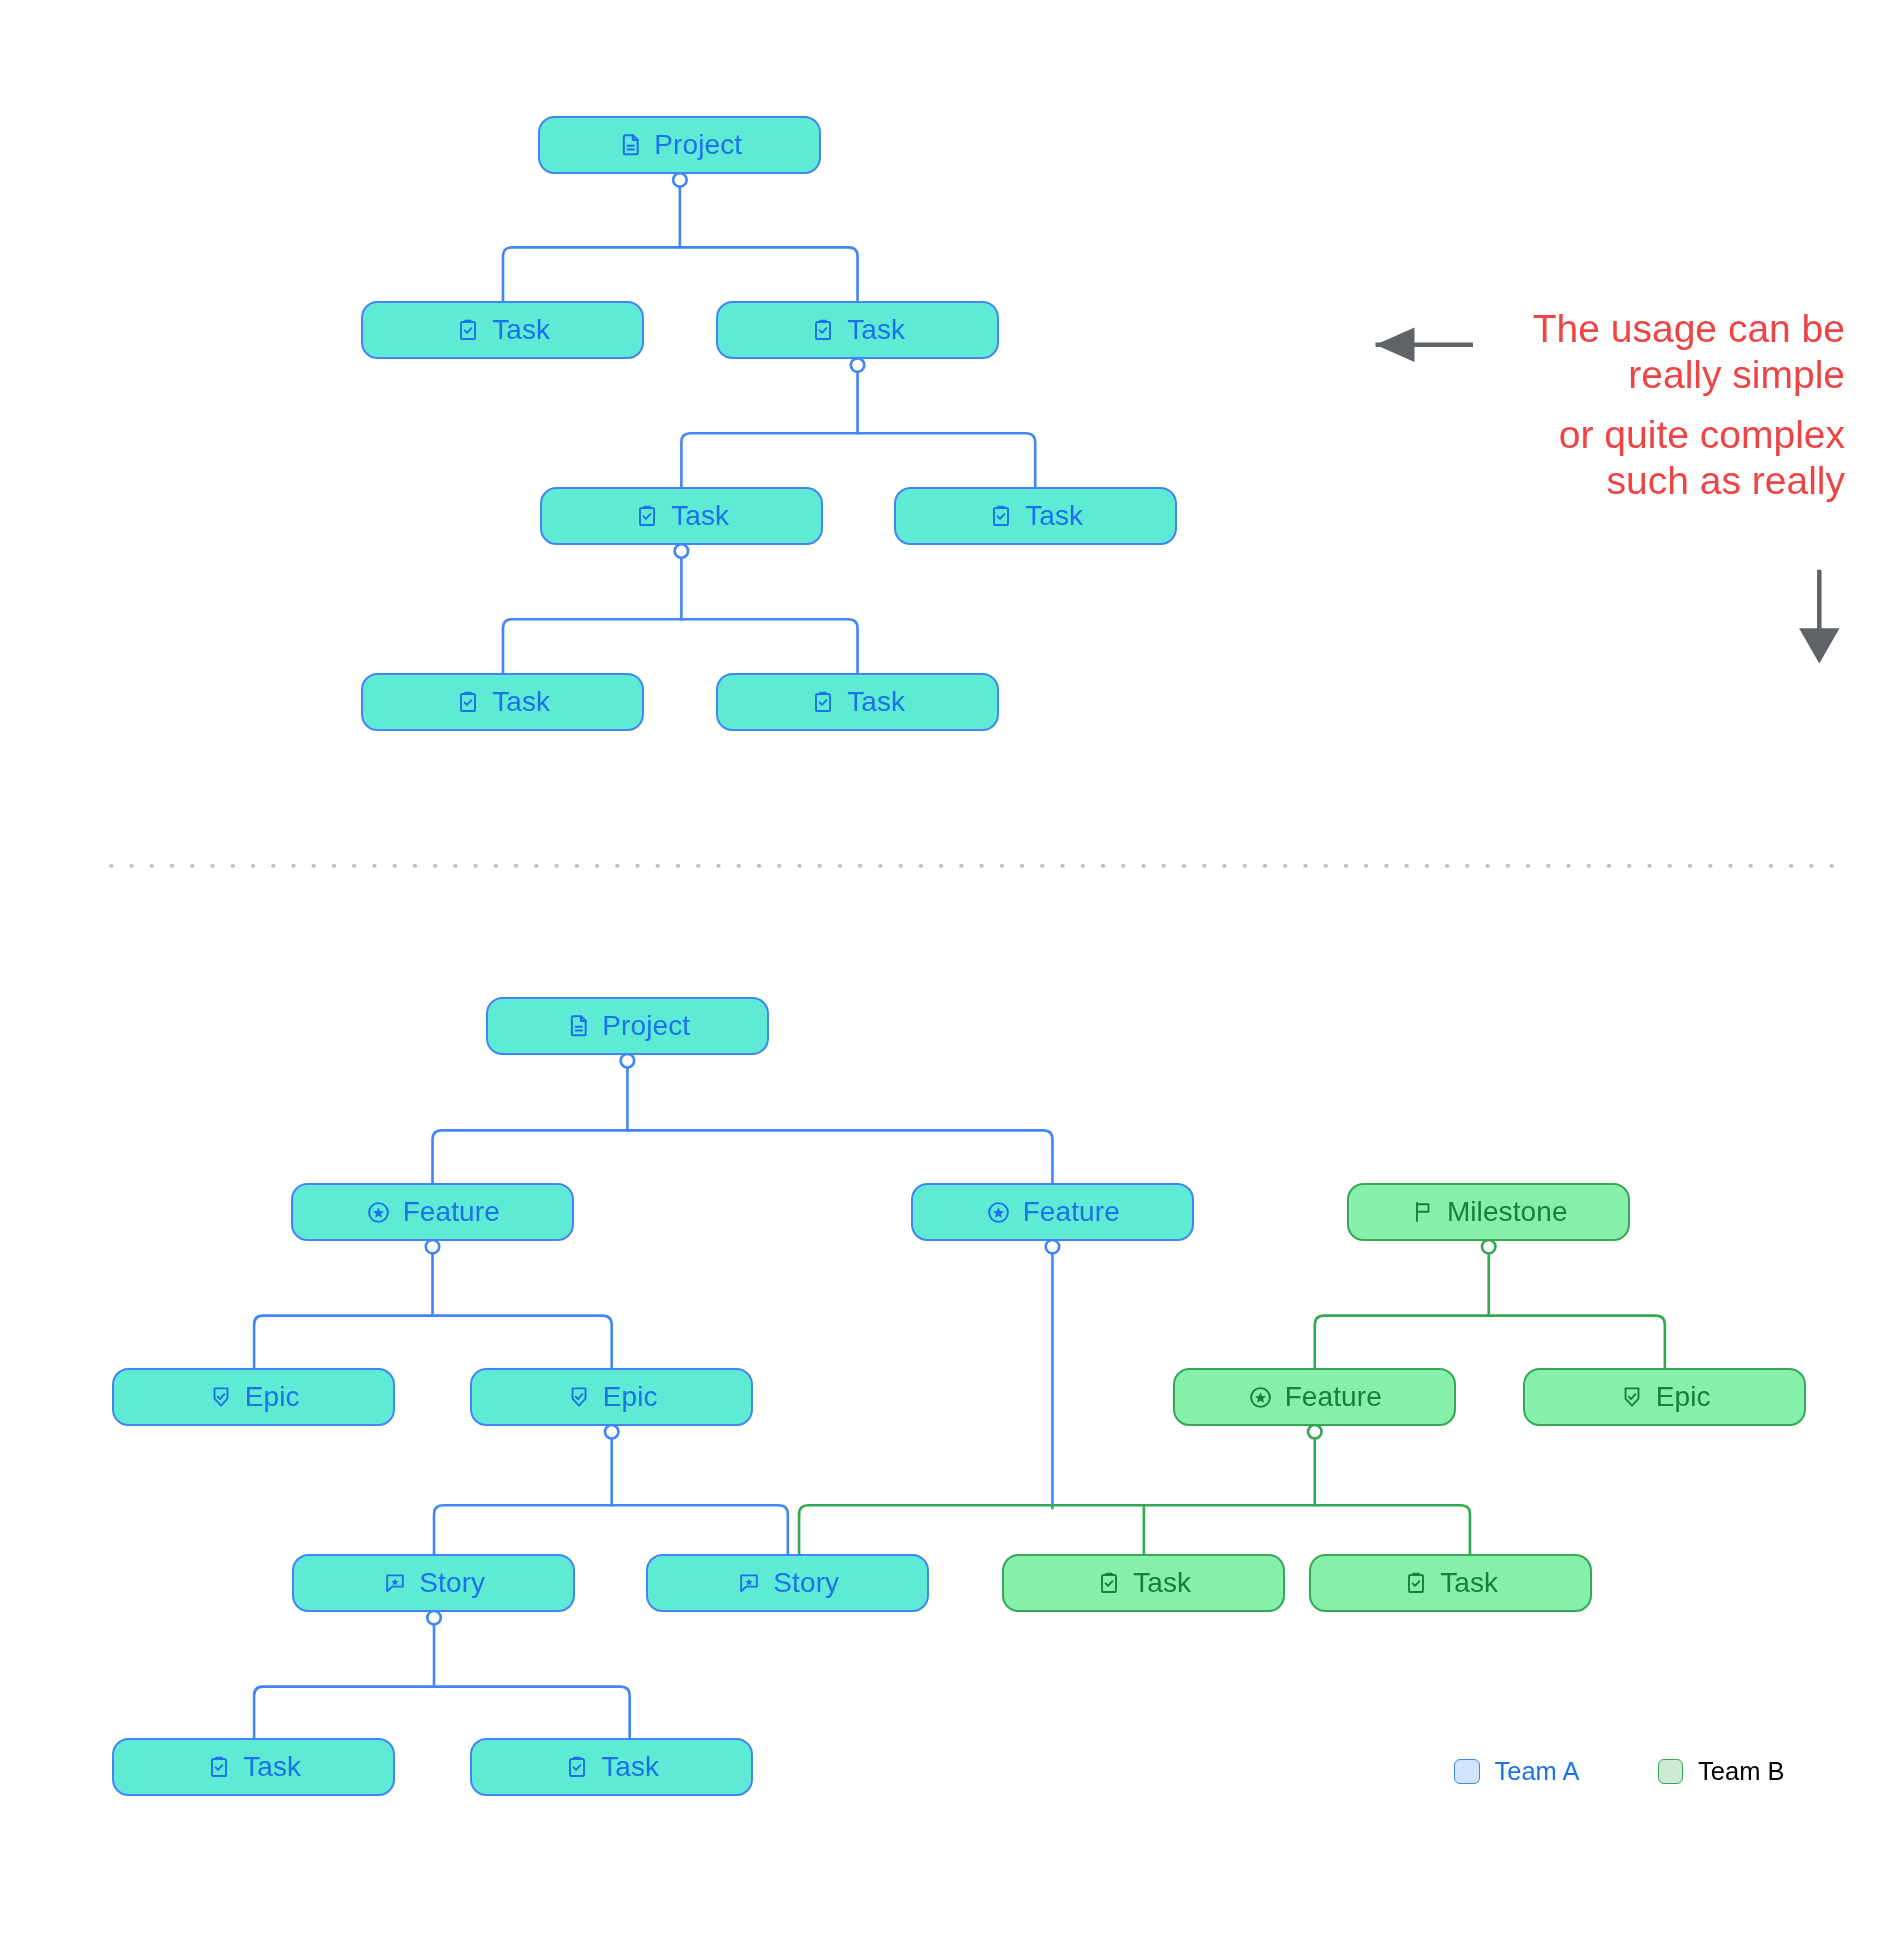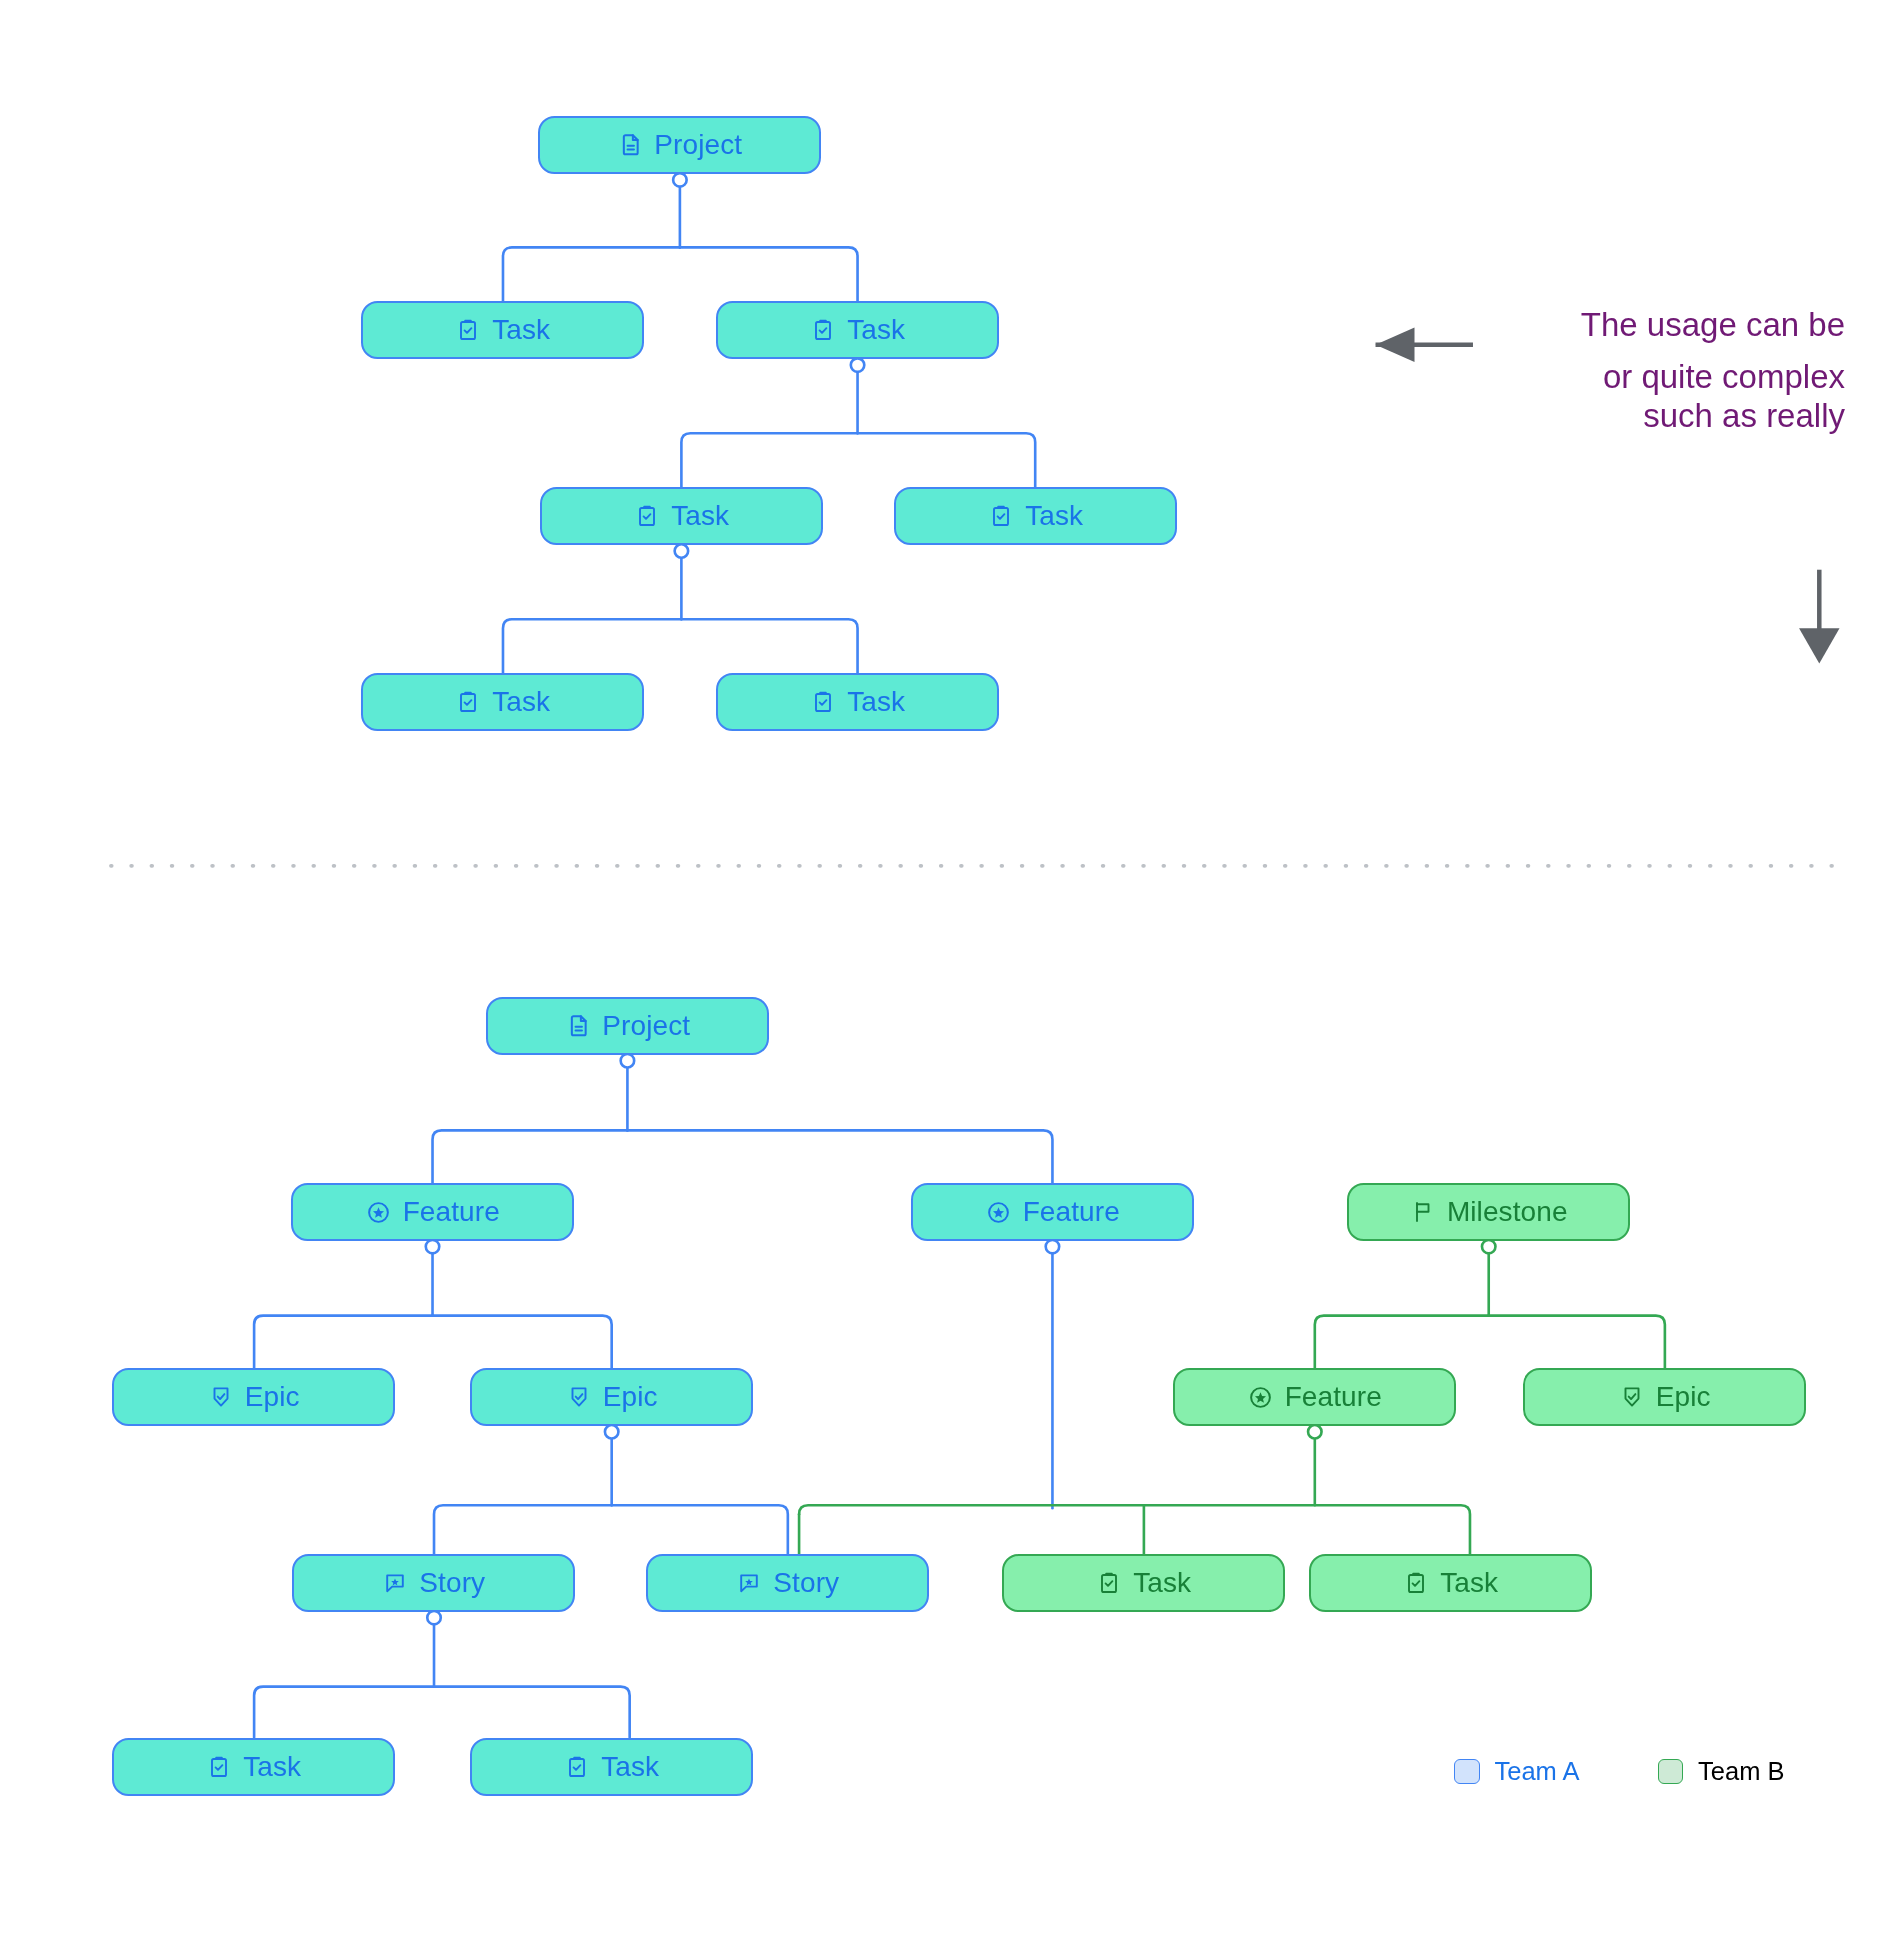--- a/index.html
+++ b/index.html
@@ -59,22 +59,22 @@
   }
   .node .ico svg { display:block; }
   .node .lbl { line-height: 1; }
 
   
   #annotation {
     position: absolute;
     left: 1395px;
     top: 306px;
     width: 450px;
-    color: #701a75;
-    font-size: 33px;
+    color: #ef4444;
+    font-size: 39px;
     line-height: 1.18;
     text-align: right;
     z-index: 6;
   }
   #annotation .ann-line { display: block; white-space: nowrap; }
   #annotation .ann-gap { display:block; height: 13.5px; }
 
   
   #legend {
     position: absolute;
@@ -410,20 +410,21 @@
           <rect x="5" y="4" width="14" height="17" rx="1.6"></rect>
           <path d="M9.2 4V2.6h5.6V4"></path>
           <path d="M8.6 12.4l2.4 2.4 4.4-4.6"></path>
         </svg>
       </span>
     <span class="lbl">Task</span>
   </div>
 
   <div id="annotation">
     <span class="ann-line">The usage can be</span>
+    <span class="ann-line">really simple</span>
     <span class="ann-gap"></span>
     <span class="ann-line">or quite complex</span>
     <span class="ann-line">such as really</span>
   </div>
 
   <div id="legend">
     <div class="legend-item team-a">
       <span class="swatch"></span>
       <span>Team A</span>
     </div>

